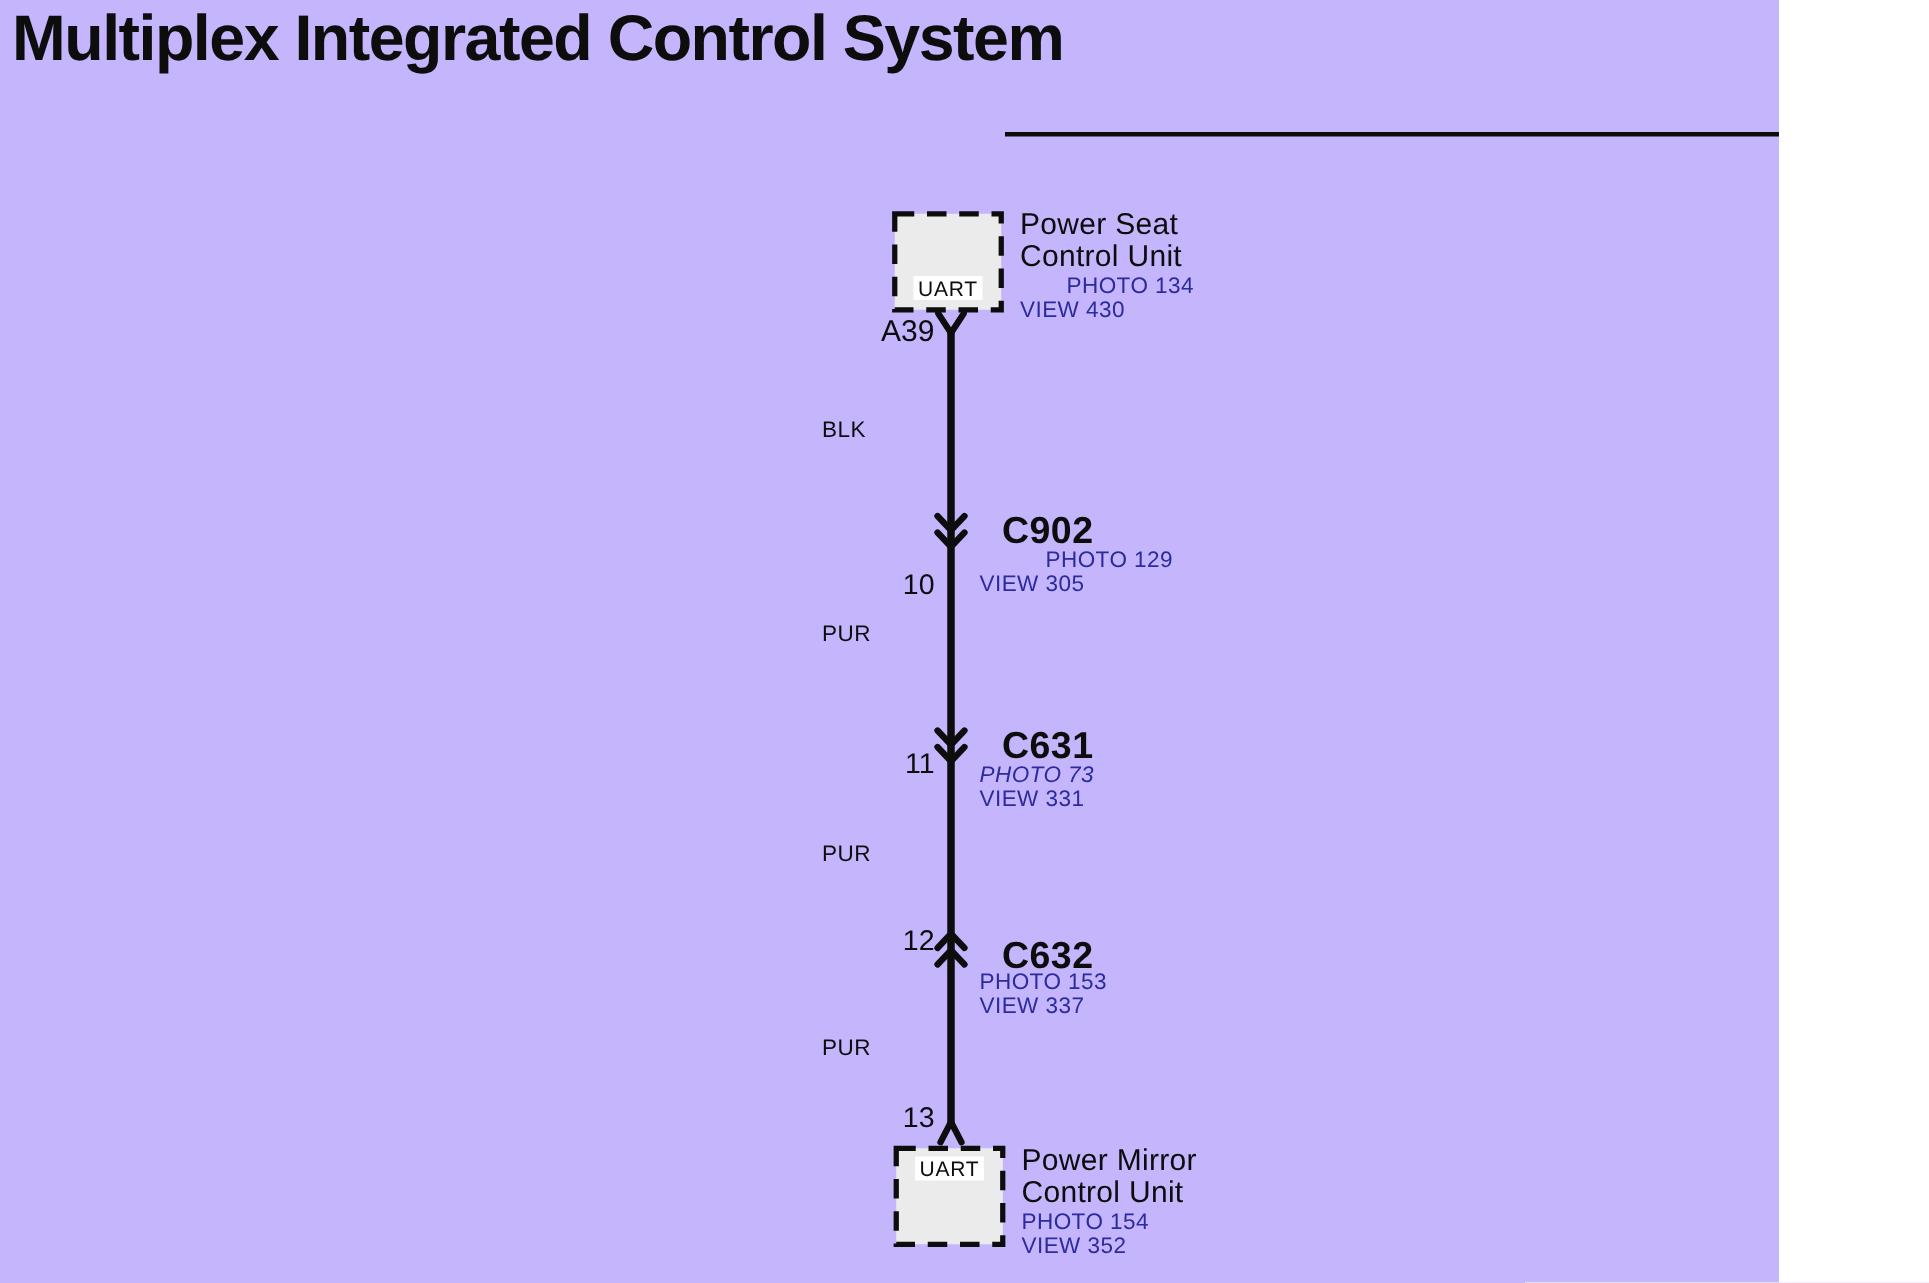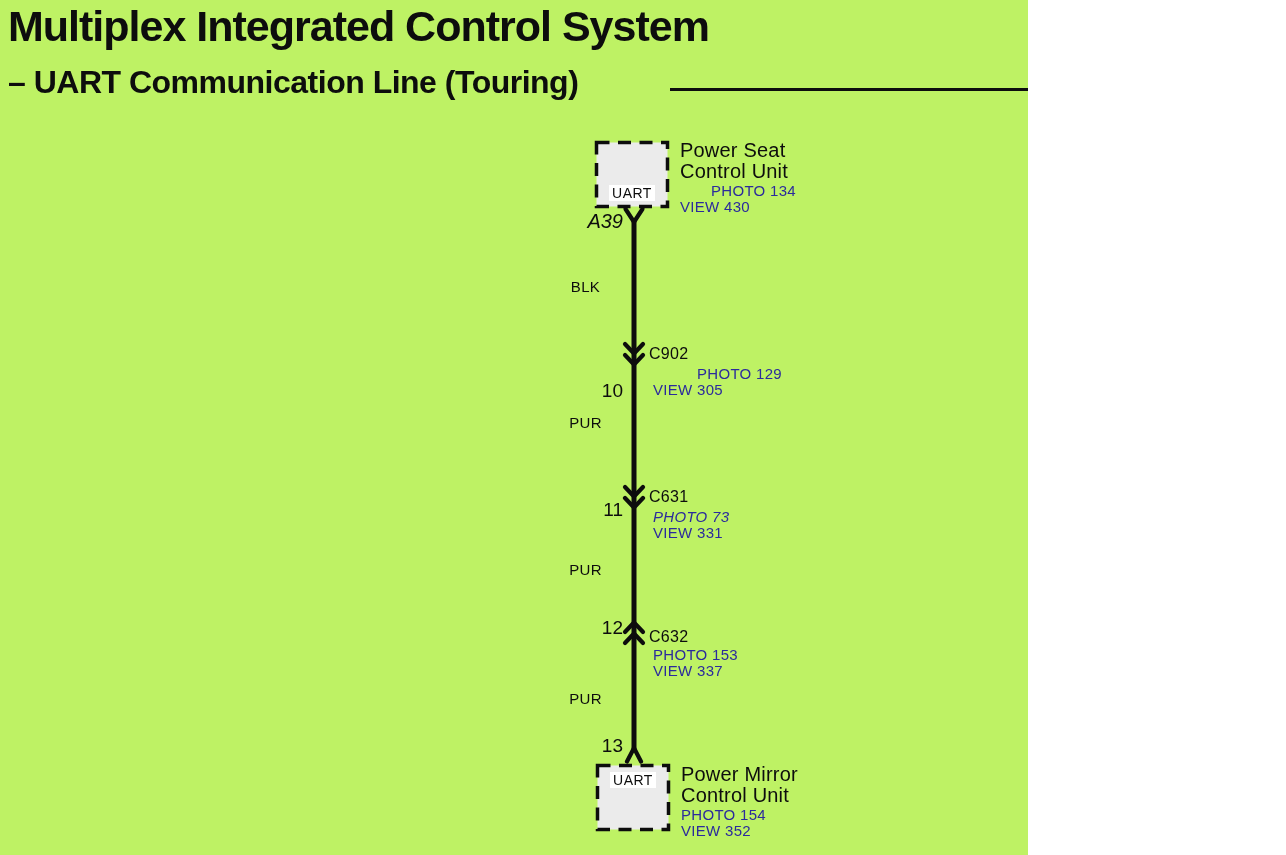--- a/index.html
+++ b/index.html
@@ -3,22 +3,22 @@
 <meta charset="utf-8">
 <style>
   :root{
     --link-blue:#2b2b9c;
     --ink:#0d0d0d;
     --box-fill:#ebebeb;
   }
   html,body{margin:0;padding:0;background:#fff;}
   .stage{
     position:relative;
-    width:1028px;height:855px;
-    background:#bef264;
+    width:1186px;height:855px;
+    background:#c4b5fd;
     font-family:"Liberation Sans","DejaVu Sans",sans-serif;
     color:var(--ink);
     overflow:hidden;
   }
   .abs{position:absolute;white-space:nowrap;}
   .page-title{
     left:8px;top:1px;
     font-size:43px;font-weight:bold;letter-spacing:-1px;
     line-height:50px;
   }
@@ -31,25 +31,25 @@
     left:670px;top:88px;width:610px;height:3px;
     background:var(--ink);
   }
   svg.wiring{position:absolute;left:0;top:0;}
   .pin-label{
     left:548px;width:75px;text-align:right;
     font-size:19px;line-height:20px;
   }
   .a39{font-size:20px;}
   .wire-color{
-    left:548px;width:75px;text-align:center;
+    left:548px;width:75px;text-align:left;
     font-size:15px;line-height:16px;letter-spacing:0.3px;
   }
   .conn-name{
-    left:649px;font-size:16px;font-weight:normal;line-height:22px;letter-spacing:0.3px;
+    left:668px;font-size:25px;font-weight:bold;line-height:22px;letter-spacing:0.3px;
   }
   .unit-name{
     font-size:20px;line-height:21px;letter-spacing:0.2px;
   }
   .link{
     left:653px;font-size:15px;line-height:16px;
     color:var(--link-blue);cursor:pointer;letter-spacing:0.3px;
   }
   .uart-wrap{
     text-align:center;
@@ -59,21 +59,20 @@
     font-size:14px;letter-spacing:0.5px;line-height:16px;
     padding:0 3px;
   }
 </style>
 </head>
 <body>
 
 <div class="stage">
 
   <div class="abs page-title">Multiplex Integrated Control System</div>
-  <div class="abs section-title">– UART Communication Line (Touring)</div>
   <div class="abs section-rule"></div>
 
   <svg class="wiring" width="1286" height="855" viewBox="0 0 1286 855">
 
     <line x1="634" y1="220" x2="634" y2="749" stroke="#0d0d0d" stroke-width="5"></line>
 
     <path d="M625.5 209 L634 222 L642.5 209" fill="none" stroke="#0d0d0d" stroke-width="4.2" stroke-linecap="round" stroke-linejoin="round"></path>
 
     <g stroke="#0d0d0d" fill="none" stroke-width="4.2" stroke-linecap="round" stroke-linejoin="round">
       <path d="M625 344 L634 353.5 L643 344"></path>
@@ -97,21 +96,21 @@
     <rect x="597.5" y="765.5" width="71" height="64" fill="#ebebeb" stroke="#0d0d0d" stroke-width="3.5" stroke-dasharray="13 8.5"></rect>
   </svg>
 
   <div class="abs uart-wrap" style="left:596px;top:184px;width:72px;">
     <span class="uart-label">UART</span>
   </div>
   <div class="abs unit-name" style="left:680px;top:140px;">Power Seat</div>
   <div class="abs unit-name" style="left:680px;top:161px;">Control Unit</div>
   <div class="abs link" style="left:680px;top:183px;margin-left:31px;">PHOTO 134</div>
   <div class="abs link" style="left:680px;top:199px;">VIEW 430</div>
-  <div class="abs pin-label a39" style="top:211px;font-style:italic;">A39</div>
+  <div class="abs pin-label a39" style="top:211px;">A39</div>
 
   <div class="abs wire-color" style="top:279px;">BLK</div>
   <div class="abs pin-label" style="top:345px;margin-top:36px;">10</div>
   <div class="abs conn-name" style="top:343px;">C902</div>
   <div class="abs link" style="top:366px;margin-left:44px;">PHOTO 129</div>
   <div class="abs link" style="top:382px;">VIEW 305</div>
 
   <div class="abs wire-color" style="top:415px;">PUR</div>
   <div class="abs pin-label" style="top:500px;">11</div>
   <div class="abs conn-name" style="top:486px;">C631</div>

